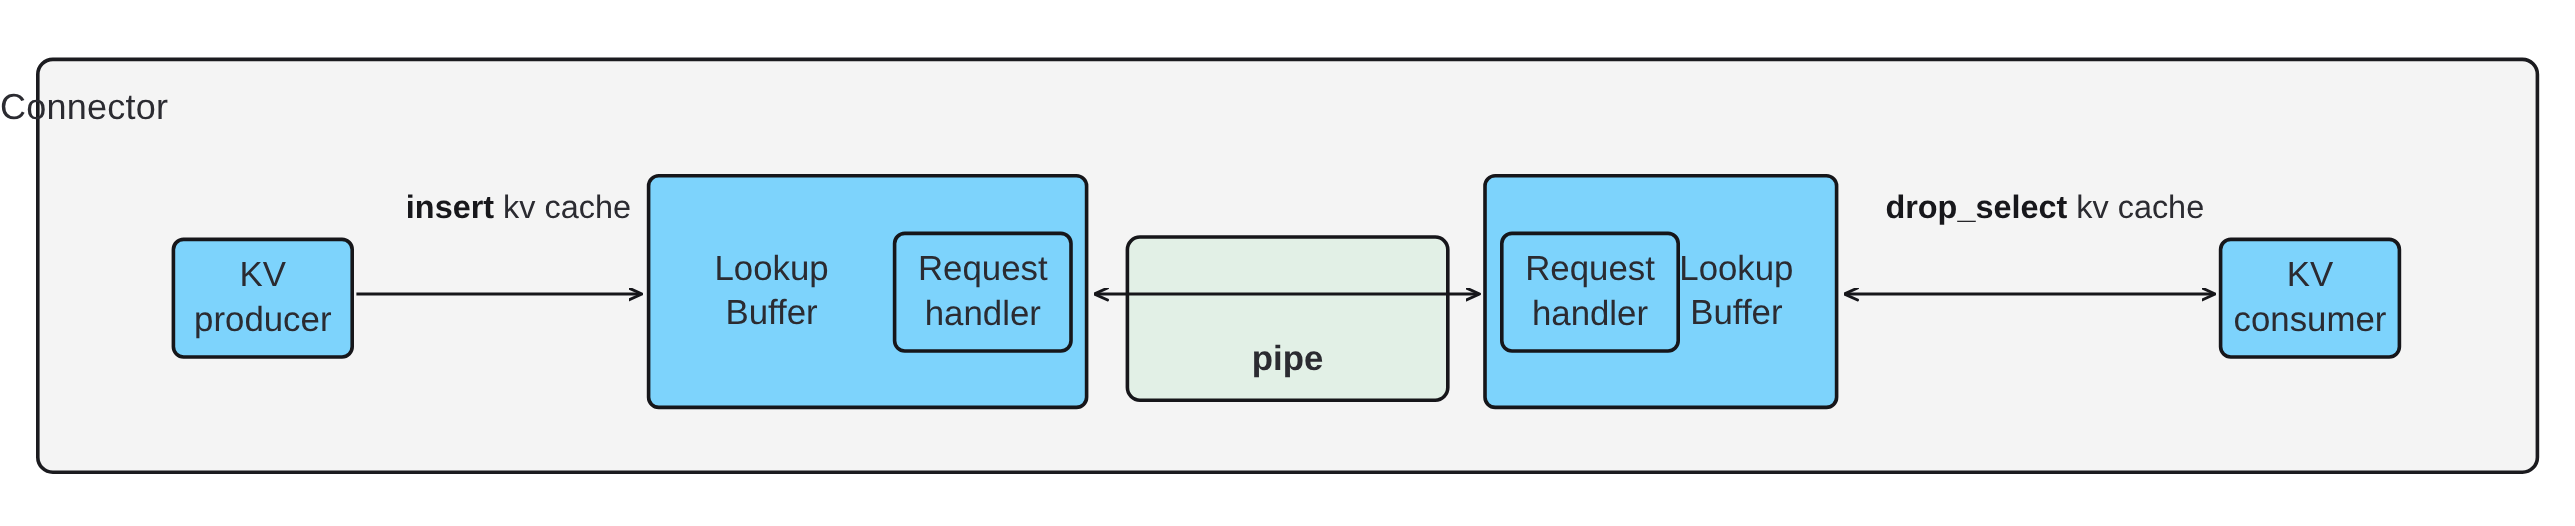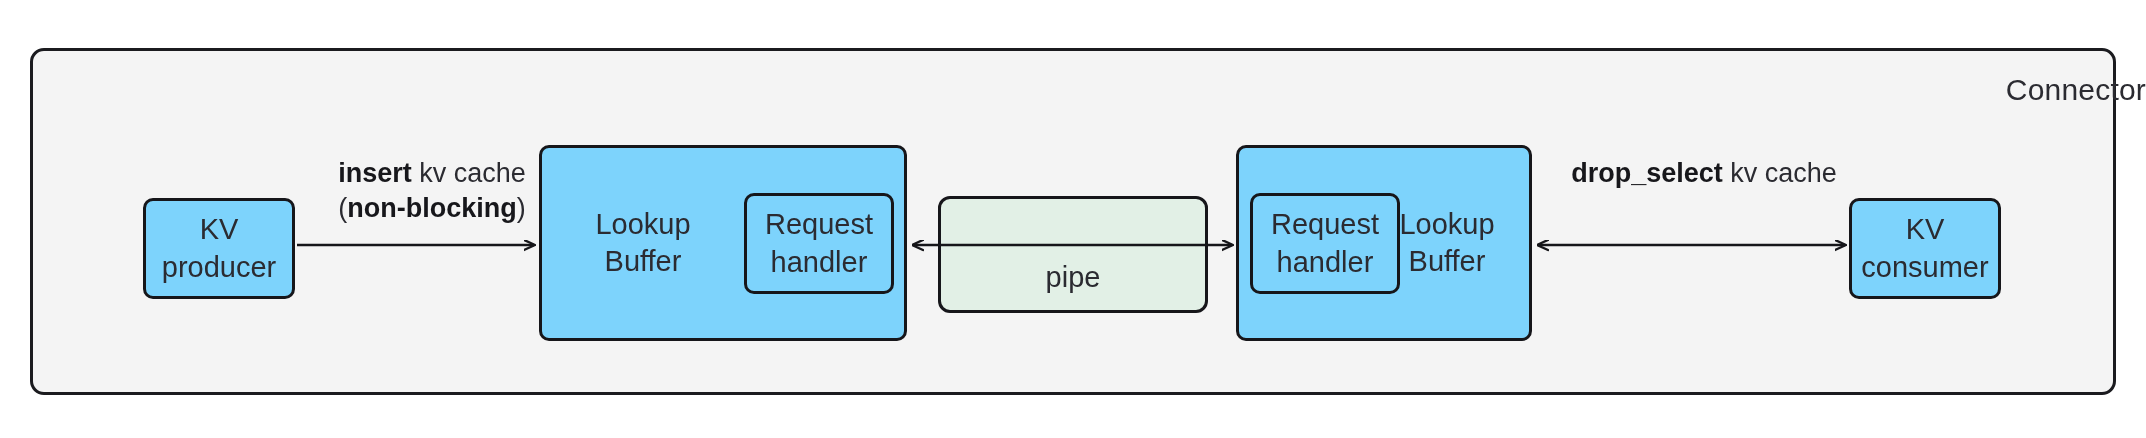--- a/index.html
+++ b/index.html
@@ -29,21 +29,21 @@
     background: #f4f4f4;
     border: 3px solid #1b1b1f;
     border-radius: 14px;
     box-sizing: border-box;
   }
   .connector-title {
     position: absolute;
     left: 0;
     top: 73px;
     width: 2146px;
-    text-align: right;
+    text-align: left;
     font-size: 30px;
     color: #2b2b31;
     letter-spacing: 0.2px;
   }
 
   
   .node {
     position: absolute;
     box-sizing: border-box;
     background: #7dd3fc;
@@ -89,24 +89,25 @@
     top: 193px;
     width: 150px;
     height: 101px;
   }
 
   
   #pipe {
     left: 938px;
     top: 196px;
     width: 270px;
-    height: 117px;
+    height: 139px;
     align-items: flex-end;
     justify-content: center;
     padding-bottom: 14px;
+    font-weight: bold;
   }
 
   
   #lookup-buffer-right {
     left: 1236px;
     top: 145px;
     width: 296px;
     height: 196px;
     align-items: center;
     justify-content: flex-end;
@@ -193,23 +194,20 @@
     <span class="nodetext">Request<br>handler</span>
   </div>
 
   <div class="node" id="kv-consumer">
     <span class="nodetext">KV<br>consumer</span>
   </div>
 
   <div class="edge-label" id="label-insert">
     <div>
       <b>insert</b><span> kv cache</span>
-    </div>
-    <div>
-      <span>(</span><b>non-blocking</b><span>)</span>
     </div>
   </div>
 
   <div class="edge-label" id="label-drop">
     <div>
       <b>drop_select</b><span> kv cache</span>
     </div>
   </div>
 
   <svg id="arrow-layer" viewBox="0 0 2146 438" xmlns="http://www.w3.org/2000/svg">

